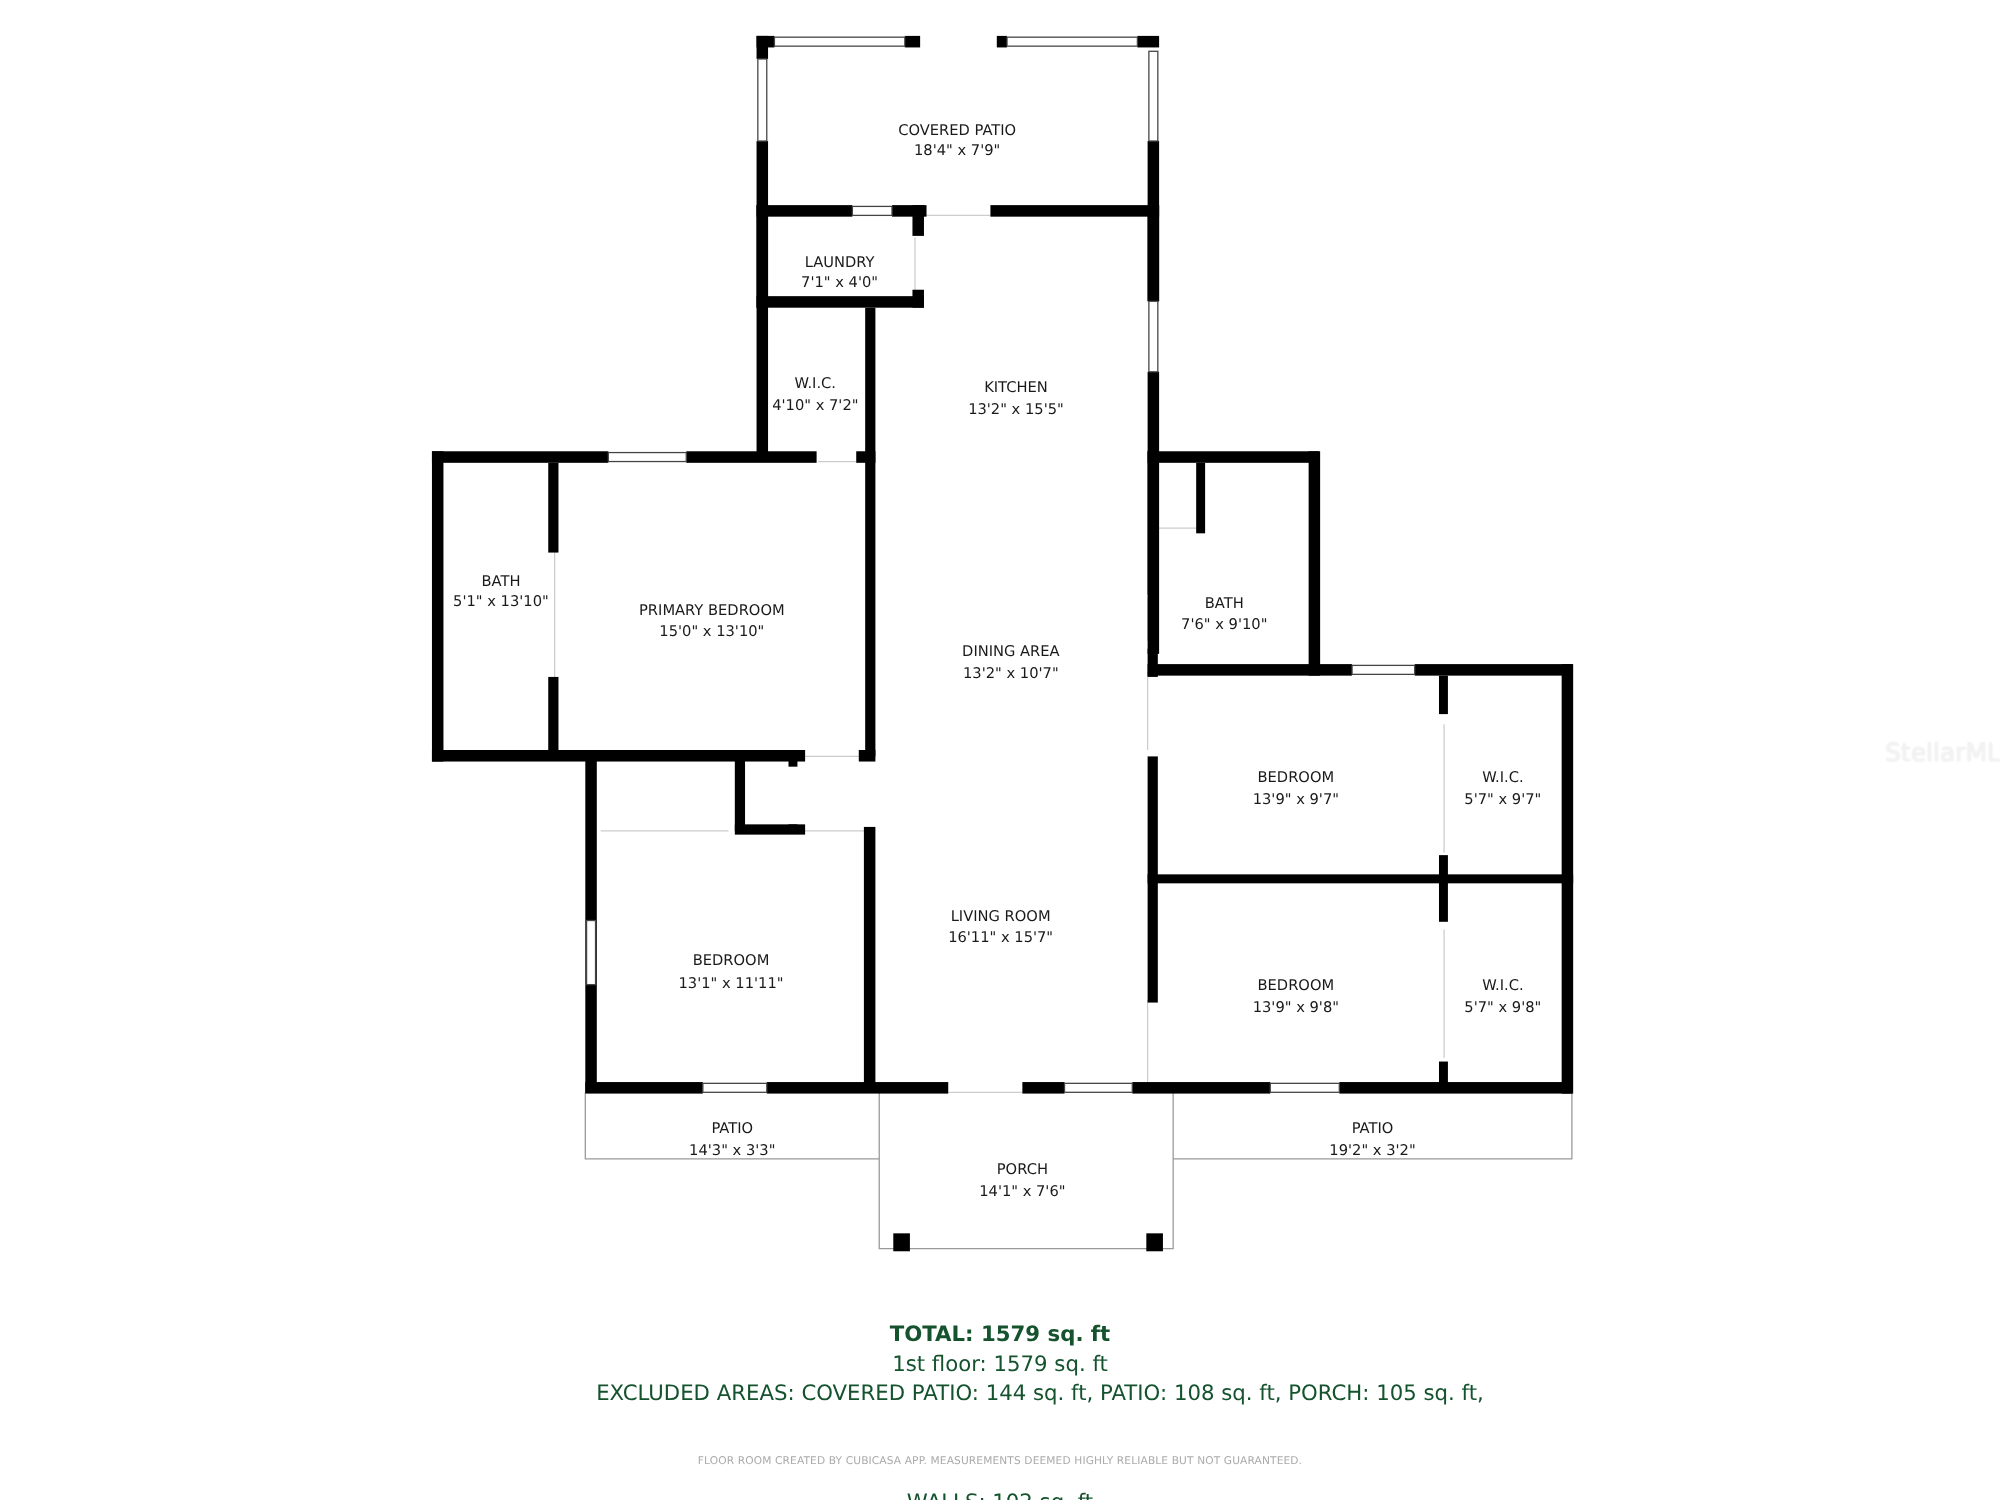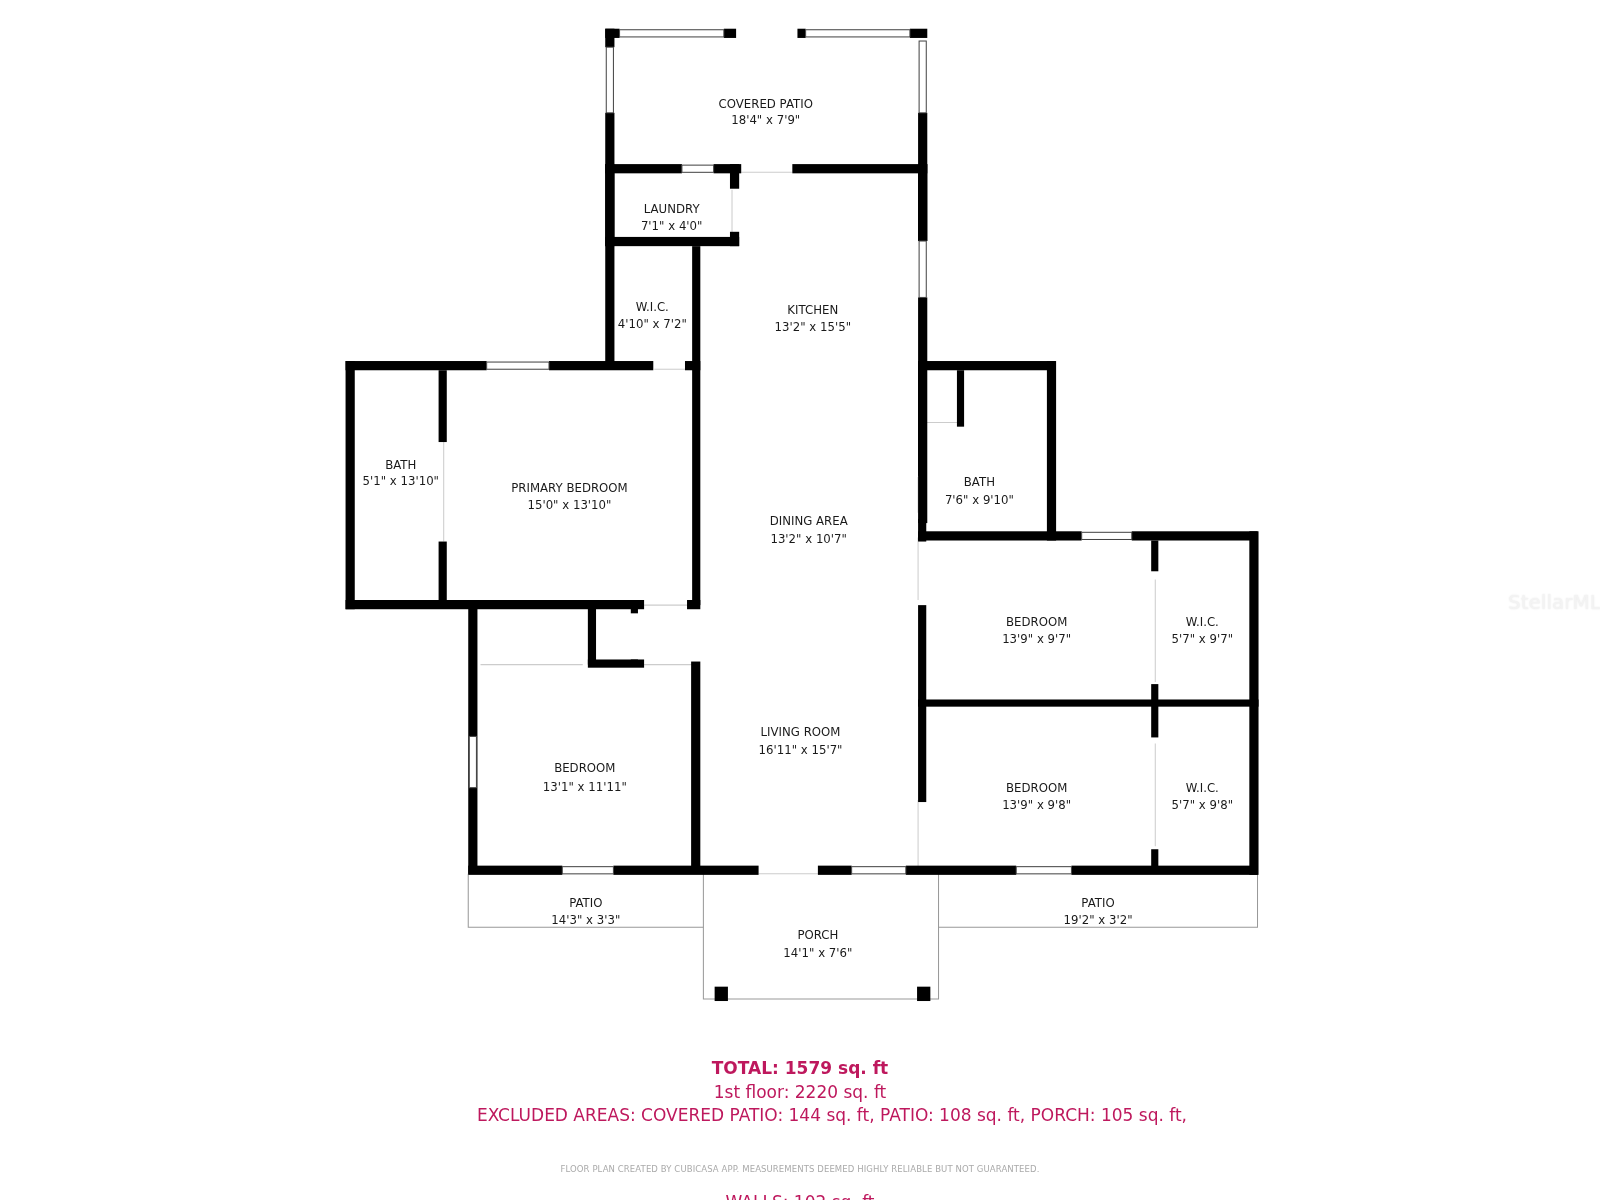--- a/index.html
+++ b/index.html
@@ -1,19 +1,19 @@
 <!DOCTYPE html>
 <html><head>
 <meta charset="utf-8">
 <style>
   html, body { margin:0; padding:0; background:#ffffff; }
   body { width:1600px; height:1200px; overflow:hidden; position:relative; font-family:"DejaVu Sans", sans-serif; }
   #plan { position:absolute; left:0; top:0; width:1600px; height:1200px; }
   .room-label { font-family:"DejaVu Sans", sans-serif; font-size:11.5px; fill:#1a1a1a; text-anchor:middle; }
-  .footer { position:absolute; left:0; width:1600px; text-align:center; color:#be185d; font-family:"DejaVu Sans", sans-serif; }
+  .footer { position:absolute; left:0; width:1600px; text-align:center; color:#14532d; font-family:"DejaVu Sans", sans-serif; }
   .total { top:1058px; font-size:17px; font-weight:bold; }
   .floor { top:1082px; font-size:17px; }
   .excluded { top:1105px; font-size:17px;padding-left:32px; }
   .walls { top:1192px; font-size:17px; }
   .note { top:1164px; font-size:8.5px; color:#aaaaaa; letter-spacing:0.1px; }
   .watermark { position:absolute; left:1508px; top:590px; font-size:20px; color:#f3f3f3; font-family:"DejaVu Sans", sans-serif; text-shadow:0 0 2px #e6e6e6; }
 </style>
 </head>
 <body>
 
@@ -164,16 +164,16 @@
     <text class="room-label" x="800" y="916">PORCH</text>
     <text class="room-label" x="800" y="933">14'1" x 7'6"</text>
     <text class="room-label" x="1074" y="884">PATIO</text>
     <text class="room-label" x="1074" y="901">19'2" x 3'2"</text>
   </g>
 </svg>
 
 <div class="watermark">StellarMLS</div>
 
 <div class="footer total">TOTAL: 1579 sq. ft</div>
-<div class="footer floor">1st floor: 2220 sq. ft</div>
+<div class="footer floor">1st floor: 1579 sq. ft</div>
 <div class="footer excluded">EXCLUDED AREAS: COVERED PATIO: 144 sq. ft, PATIO: 108 sq. ft, PORCH: 105 sq. ft,</div>
 <div class="footer walls">WALLS: 102 sq. ft</div>
-<div class="footer note">FLOOR PLAN CREATED BY CUBICASA APP. MEASUREMENTS DEEMED HIGHLY RELIABLE BUT NOT GUARANTEED.</div>
+<div class="footer note">FLOOR ROOM CREATED BY CUBICASA APP. MEASUREMENTS DEEMED HIGHLY RELIABLE BUT NOT GUARANTEED.</div>
 
 </body></html>

